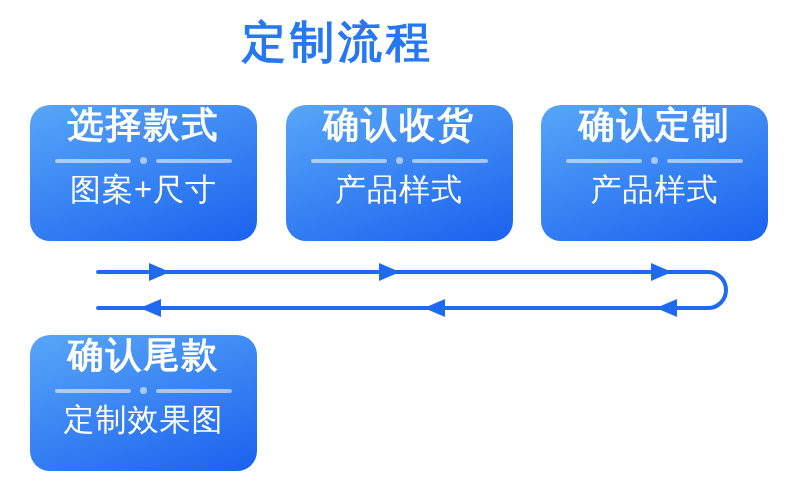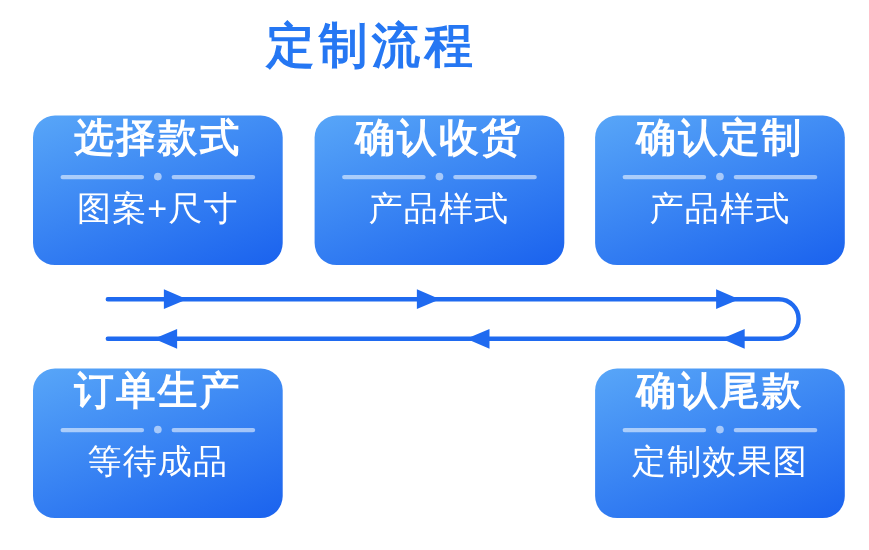--- a/index.html
+++ b/index.html
@@ -104,29 +104,20 @@
     <polygon points="170,27 149,18 149,36"></polygon>
     <polygon points="400,27 379,18 379,36"></polygon>
     <polygon points="672,27 651,18 651,36"></polygon>
     <polygon points="140,63 161,54 161,72"></polygon>
     <polygon points="424,63 445,54 445,72"></polygon>
     <polygon points="656,63 677,54 677,72"></polygon>
   </svg>
 
   <div class="row row-bottom">
     <div class="card">
-      <div class="card-title">订单生产</div>
-      <div class="divider">
-        <span class="line"></span>
-        <span class="dot"></span>
-        <span class="line"></span>
-      </div>
-      <div class="card-subtitle">等待成品</div>
-    </div>
-    <div class="card">
       <div class="card-title">确认尾款</div>
       <div class="divider">
         <span class="line"></span>
         <span class="dot"></span>
         <span class="line"></span>
       </div>
       <div class="card-subtitle">定制效果图</div>
     </div>
   </div>
 

